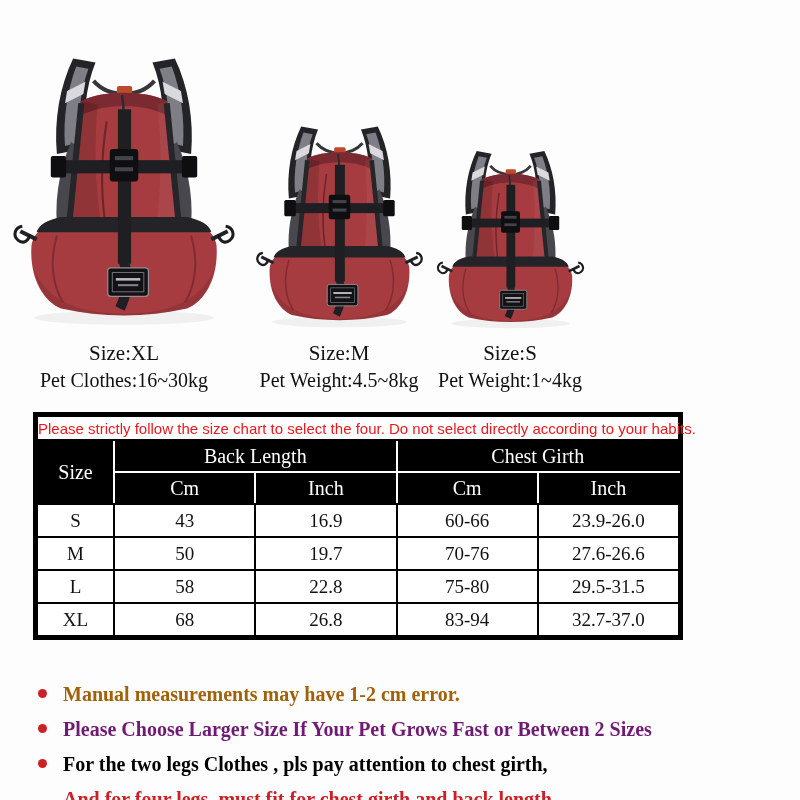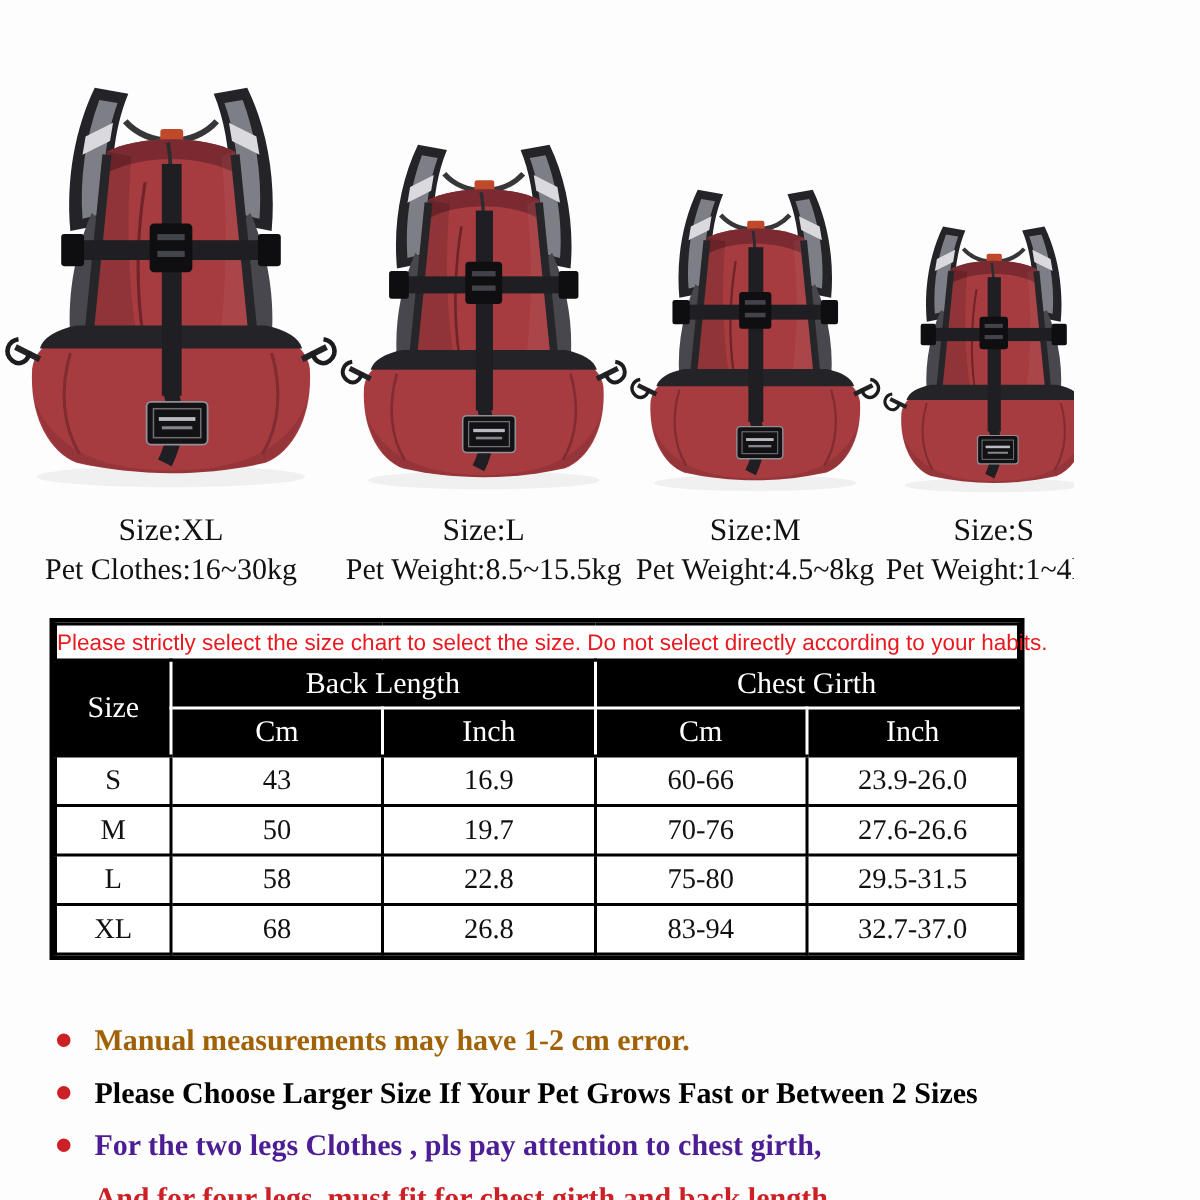--- a/index.html
+++ b/index.html
@@ -103,27 +103,20 @@
 <div class="page">
 
   <div class="products">
     <div class="product-col col-xl">
       <svg class="pack s-xl" viewBox="0 0 220 300">
           <use href="#bp"></use>
         </svg>
       <div class="size-label">Size:XL</div>
       <div class="weight-label">Pet Clothes:16~30kg</div>
     </div>
-    <div class="product-col col-l">
-      <svg class="pack s-l" viewBox="0 0 220 300">
-          <use href="#bp"></use>
-        </svg>
-      <div class="size-label">Size:L</div>
-      <div class="weight-label">Pet Weight:8.5~15.5kg</div>
-    </div>
     <div class="product-col col-m">
       <svg class="pack s-m" viewBox="0 0 220 300">
           <use href="#bp"></use>
         </svg>
       <div class="size-label">Size:M</div>
       <div class="weight-label">Pet Weight:4.5~8kg</div>
     </div>
     <div class="product-col col-s">
       <svg class="pack s-s" viewBox="0 0 220 300">
           <use href="#bp"></use>
@@ -137,21 +130,21 @@
     <table class="size-chart">
       <colgroup>
         <col style="width:12%">
           <col style="width:22%">
           <col style="width:22%">
         <col style="width:22%">
           <col style="width:22%">
       </colgroup>
       <tbody>
         <tr>
-          <td class="warn" colspan="5" style="color:#e8191f">Please strictly select the size chart to select the size. Do not select directly according to your habits.</td>
+          <td class="warn" colspan="5" style="color:#e8191f">Please strictly follow the size chart to select the four. Do not select directly according to your habits.</td>
         </tr>
         <tr class="h1">
           <th class="size-th" rowspan="2">Size</th>
           <th colspan="2">Back Length</th>
           <th colspan="2" class="last">Chest Girth</th>
         </tr>
         <tr class="h2">
           <th>Cm</th>
           <th>Inch</th>
           <th>Cm</th>
@@ -189,25 +182,25 @@
     </table>
   </div>
 
   <div class="notes">
     <div class="note-line">
       <span class="bullet" style="background:#cb2026"></span>
       <span class="note-text" style="color:#a16207">Manual measurements may have 1-2 cm error.</span>
     </div>
     <div class="note-line">
       <span class="bullet" style="background:#cb2026"></span>
-      <span class="note-text" style="color:#000000">Please Choose Larger Size If Your Pet Grows Fast or Between 2 Sizes</span>
+      <span class="note-text" style="color:#701a75">Please Choose Larger Size If Your Pet Grows Fast or Between 2 Sizes</span>
     </div>
     <div class="note-line">
       <span class="bullet" style="background:#cb2026"></span>
-      <span class="note-text" style="color:#4c1d95">For the two legs Clothes , pls pay attention to chest girth,</span>
+      <span class="note-text" style="color:#000000">For the two legs Clothes , pls pay attention to chest girth,</span>
     </div>
     <div class="note-line">
       <span class="bullet hidden"></span>
       <span class="note-text" style="color:#cb2026">And for four legs, must fit for chest girth and back length.</span>
     </div>
   </div>
 
 </div>
 
 </body></html>

